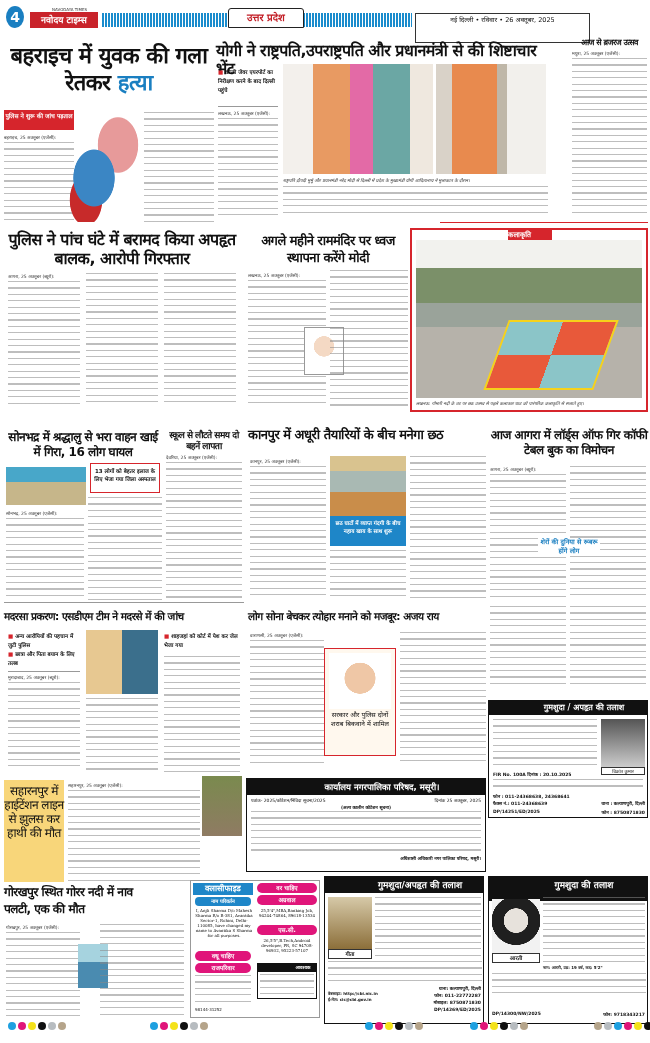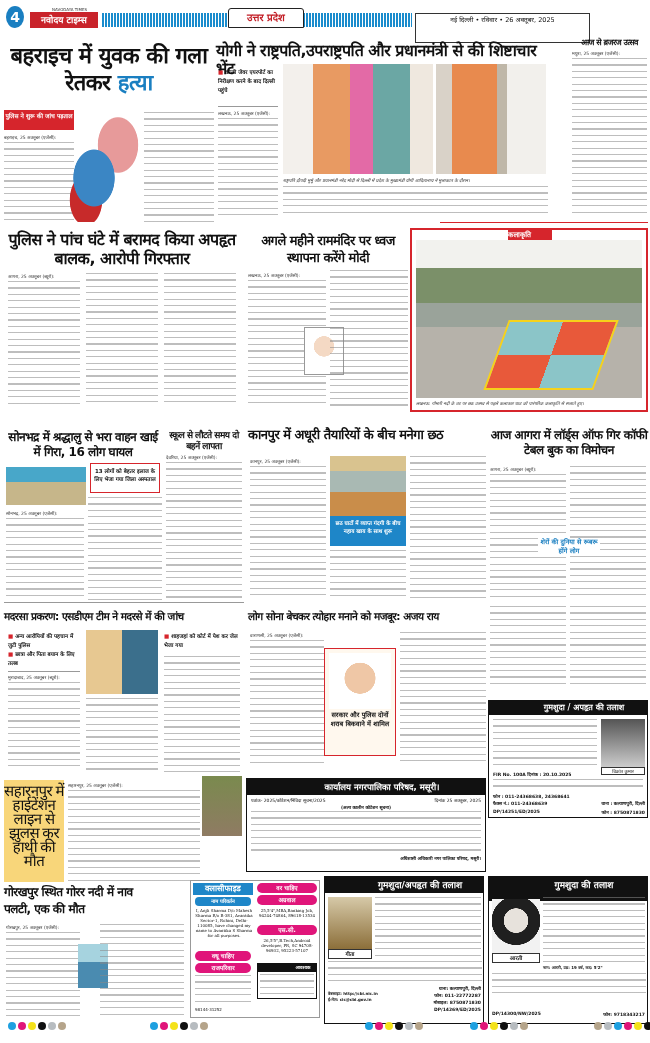--- a/index.html
+++ b/index.html
@@ -122,42 +122,42 @@
 <div class="abs" style="left:86px;top:630px;width:72px;height:64px;background:linear-gradient(90deg,#e7c891 0 50%,#3b6f8c 50%);"></div>
 <div class="abs col-text" style="left:86px;top:698px;width:72px;height:74px;"></div>
 <div class="abs bullet" style="left:164px;top:632px;width:76px;font-size:5.5px;font-weight:bold;line-height:9px;">शाहजहां को कोर्ट में पेश कर जेल भेजा गया</div>
 <div class="abs col-text" style="left:164px;top:656px;width:76px;height:116px;"></div>
 
 <div class="abs hl" style="left:248px;top:610px;width:236px;font-size:10.5px;">लोग सोना बेचकर त्योहार मनाने को मजबूर: अजय राय</div>
 <div class="abs body-text" style="left:250px;top:632px;width:76px;">वाराणसी, 25 अक्तूबर (एजेंसी):</div>
 <div class="abs col-text" style="left:250px;top:640px;width:74px;height:126px;"></div>
 <div class="abs" style="left:324px;top:648px;width:72px;height:108px;border:1px solid #d6252c;background:#fff8ee;">
   <div class="abs" style="left:4px;top:4px;width:62px;height:56px;background:radial-gradient(circle at 50% 45%,#efc7a6 0 35%,#fff 36%);"></div>
-  <div class="abs" style="left:2px;top:62px;width:66px;font-size:6.5px;font-weight:bold;text-align:center;line-height:9px;">सरकार और पुलिस दोनों शराब बिकवाने में शामिल</div>
+  <div class="abs" style="left:2px;top:62px;width:66px;font-size:6.5px;font-weight:normal;text-align:center;line-height:9px;">सरकार और पुलिस दोनों शराब बिकवाने में शामिल</div>
 </div>
 <div class="abs col-text" style="left:400px;top:632px;width:86px;height:134px;"></div>
 <div class="abs col-text" style="left:490px;top:606px;width:76px;height:80px;"></div>
 <div class="abs col-text" style="left:570px;top:606px;width:76px;height:80px;"></div>
 
 <div class="abs" style="left:488px;top:700px;width:160px;height:118px;border:1px solid #111;">
   <div class="black-bar" style="height:14px;font-size:8px;line-height:14px;">गुमशुदा / अपहृत की तलाश</div>
   <div class="abs col-text" style="left:4px;top:18px;width:104px;height:50px;"></div>
   <div class="abs" style="left:112px;top:18px;width:44px;height:48px;background:linear-gradient(180deg,#555,#ccc);"></div>
   <div class="abs" style="left:112px;top:66px;width:44px;font-size:4.5px;text-align:center;border:1px solid #333;">विक्रांत कुमार</div>
   <div class="abs" style="left:4px;top:70px;width:104px;font-size:4.5px;font-weight:bold;">FIR No. 100A दिनांक : 20.10.2025</div>
   <div class="abs col-text" style="left:4px;top:78px;width:150px;height:10px;"></div>
   <div class="abs" style="left:4px;top:92px;width:90px;font-size:4.5px;font-weight:bold;">फोन : 011-24368638, 24368641</div>
   <div class="abs" style="left:4px;top:99px;width:90px;font-size:4.5px;font-weight:bold;">फैक्स नं.: 011-24368639</div>
   <div class="abs" style="left:4px;top:108px;width:70px;font-size:4.5px;font-weight:bold;">DP/14251/ED/2025</div>
   <div class="abs" style="left:90px;top:99px;width:66px;font-size:4.5px;font-weight:bold;text-align:right;">थाना : कल्याणपुरी, दिल्ली</div>
   <div class="abs" style="left:90px;top:108px;width:66px;font-size:4.5px;font-weight:bold;text-align:right;">फोन : 8750871830</div>
 </div>
 
 <div class="abs" style="left:4px;top:780px;width:60px;height:102px;background:#f8d67a;">
-  <div class="hl" style="font-size:15px;text-align:center;padding-top:4px;line-height:14px;font-weight:normal;font-family:Liberation Serif, serif;">सहारनपुर में हाईटेंशन लाइन से झुलस कर हाथी की मौत</div>
+  <div class="hl" style="font-size:12px;text-align:center;padding-top:4px;line-height:14px;font-weight:normal;">सहारनपुर में हाईटेंशन लाइन से झुलस कर हाथी की मौत</div>
 </div>
 <div class="abs body-text" style="left:68px;top:782px;width:130px;">सहारनपुर, 25 अक्तूबर (एजेंसी):</div>
 <div class="abs col-text" style="left:68px;top:790px;width:132px;height:92px;"></div>
 <div class="abs" style="left:202px;top:776px;width:40px;height:60px;background:linear-gradient(180deg,#7a8a4e,#8f7b63);"></div>
 
 <div class="abs" style="left:246px;top:778px;width:240px;height:94px;border:1px solid #111;">
   <div class="black-bar" style="height:16px;font-size:8.5px;line-height:16px;">कार्यालय नगरपालिका परिषद, मसूरी।</div>
   <div class="abs" style="left:4px;top:18px;width:120px;font-size:4.5px;">पत्रांक- 2025/कोटेशन/निविदा सूचना/2025</div>
   <div class="abs" style="left:140px;top:18px;width:94px;font-size:4.5px;text-align:right;">दिनांक 25 अक्तूबर, 2025</div>
   <div class="abs" style="left:4px;top:25px;width:230px;font-size:4.5px;font-weight:bold;text-align:center;">(अल्प कालीन कोटेशन सूचना)</div>

